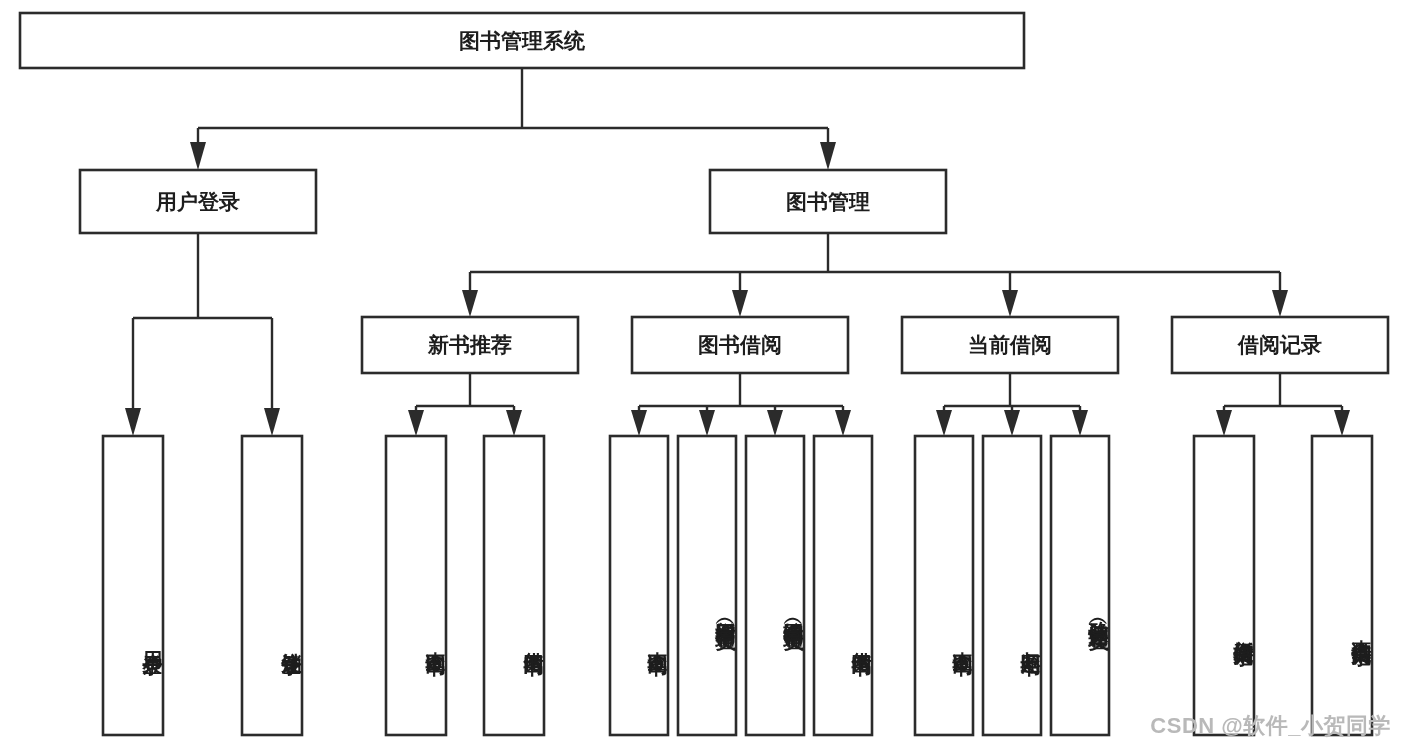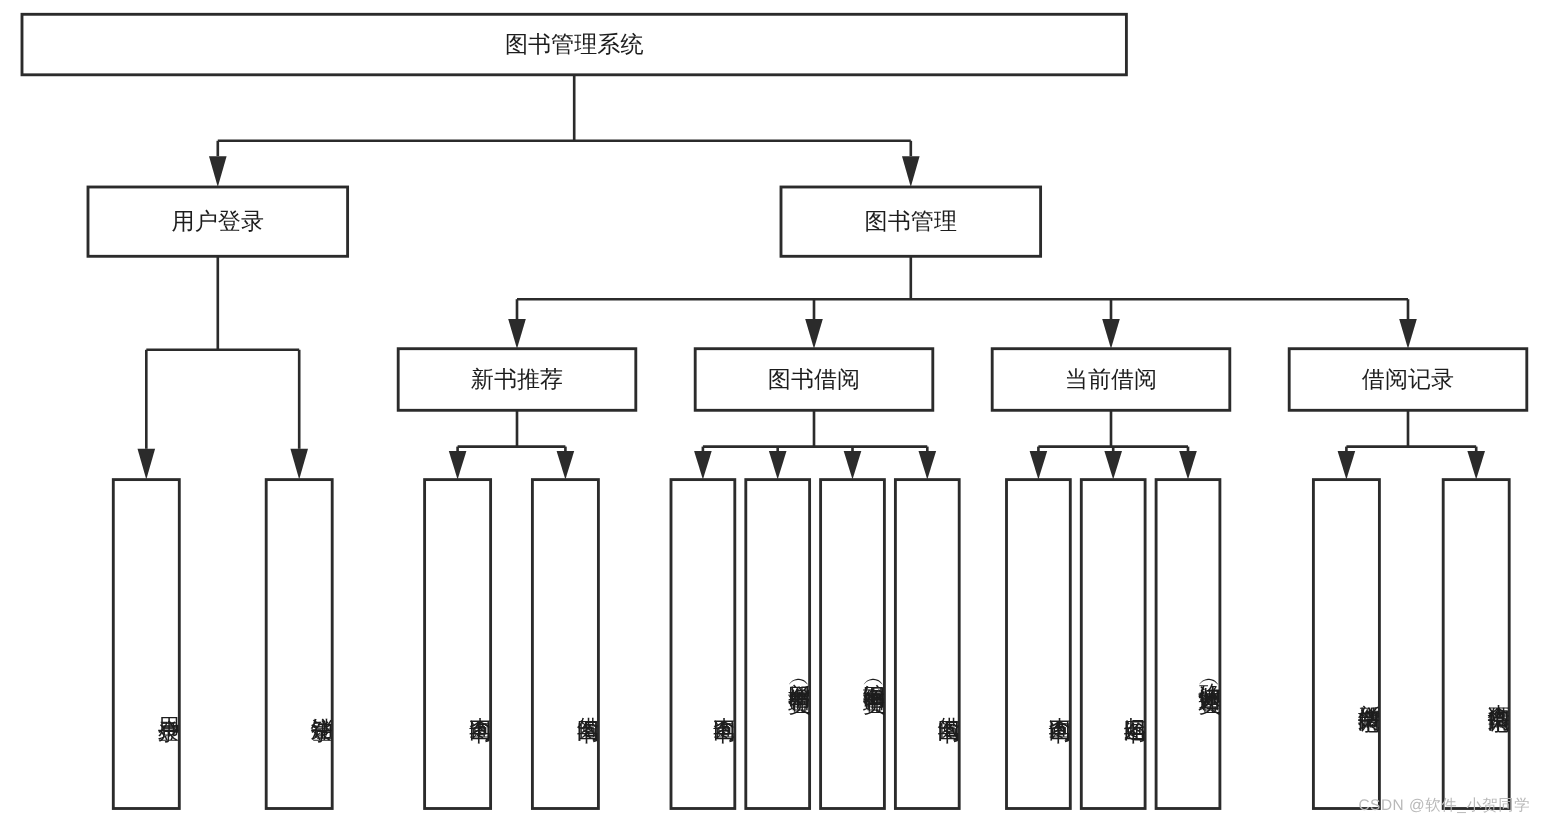--- a/index.html
+++ b/index.html
@@ -11,20 +11,21 @@
     width: 1405px;
     height: 747px;
     font-family: "Liberation Sans", "DejaVu Sans", sans-serif;
     overflow: hidden;
     position: relative;
   }
   #diagram-root {
     position: relative;
     width: 1405px;
     height: 747px;
+    font-weight: bold;
   }
   svg.chart-svg {
     position: absolute;
     top: 0;
     left: 0;
     width: 1405px;
     height: 747px;
     display: block;
   }
   .node-box {
@@ -63,21 +64,21 @@
     align-items: flex-start;
     justify-content: center;
     text-align: center;
     pointer-events: none;
   }
   .watermark {
     position: absolute;
     right: 14px;
     bottom: 6px;
     font-family: "Liberation Sans", "DejaVu Sans", sans-serif;
-    font-size: 14px;
+    font-size: 22px;
     color: #b9b9b9;
     letter-spacing: 0.5px;
     white-space: nowrap;
   }
 </style>
 </head>
 <body>
 
 <div id="diagram-root">
 

